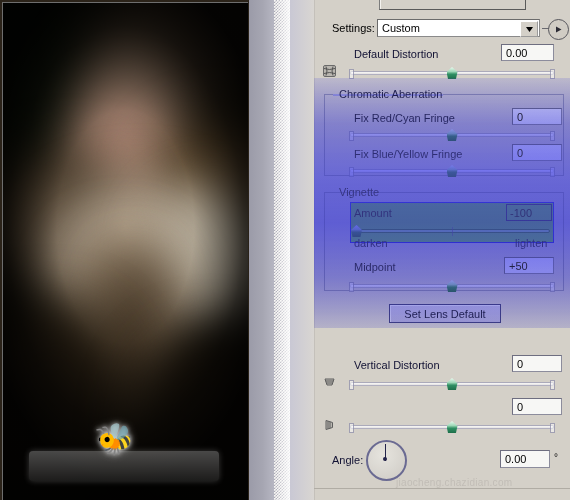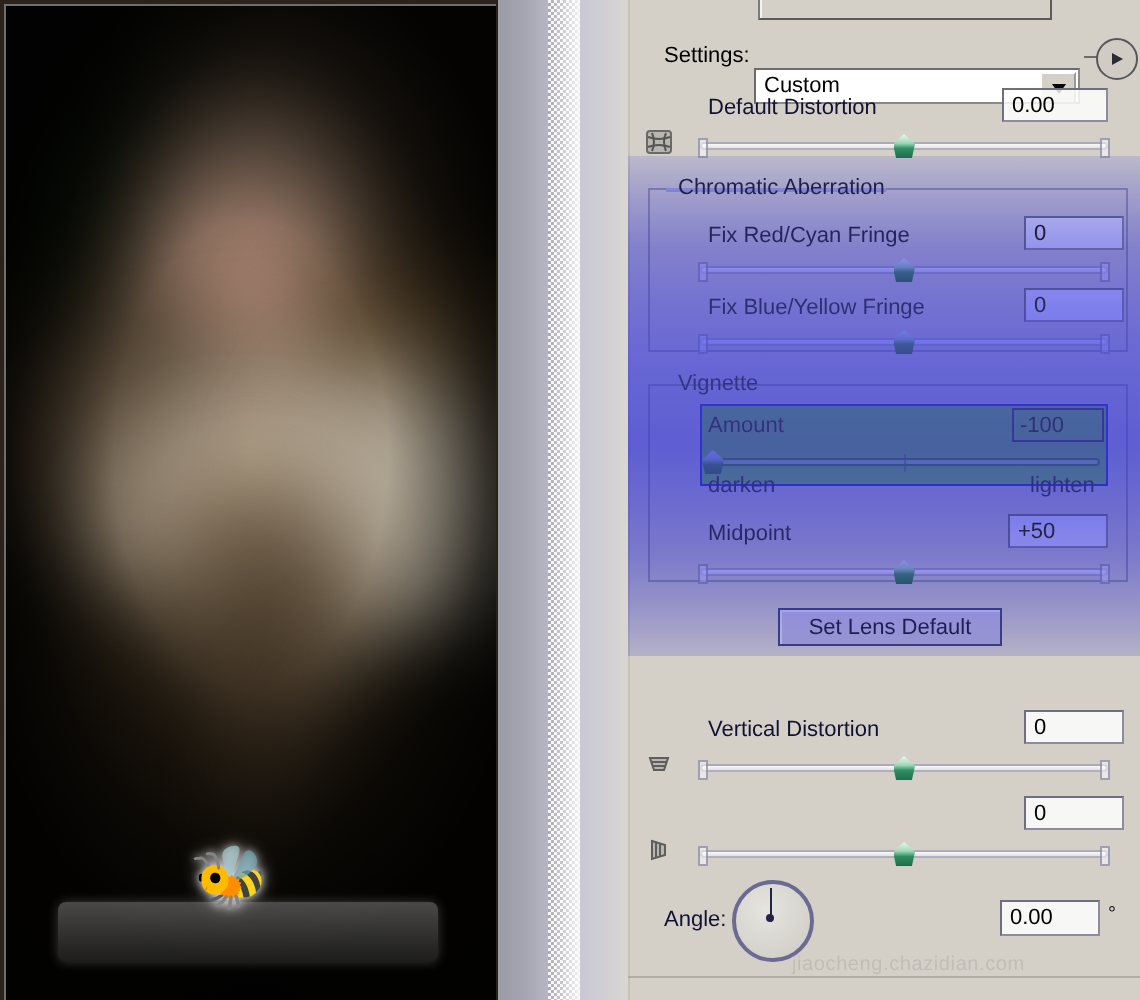--- a/index.html
+++ b/index.html
@@ -114,21 +114,21 @@
     position:absolute;left:65px;top:-12px;width:145px;height:20px;
     background:#d4d0c8;border:1px solid #7c7c7c;
     border-bottom-color:#5a5a5a;border-right-color:#5a5a5a;
     box-shadow:inset 1px 1px 0 #f4f2ee;
   }
 
   
   #settings-row{position:absolute;left:0;top:19px;width:228px;height:20px;}
   #settings-label{position:absolute;left:18px;top:3px;font-size:11px;color:#000;}
   #settings-select{
-    position:absolute;left:63px;top:15px;width:163px;height:18px;
+    position:absolute;left:63px;top:0;width:163px;height:18px;
     background:#fff;border:1px solid #8a8a8a;
     border-top-color:#6b6b6b;border-left-color:#6b6b6b;
     box-sizing:border-box;
   }
   #settings-value{position:absolute;left:4px;top:2px;font-size:11px;color:#000;}
   #settings-arrow{
     position:absolute;right:1px;top:1px;width:16px;height:14px;
     background:#d4d0c8;border:1px solid #9a9a9a;
     border-top-color:#fff;border-left-color:#fff;
     display:flex;align-items:center;justify-content:center;

